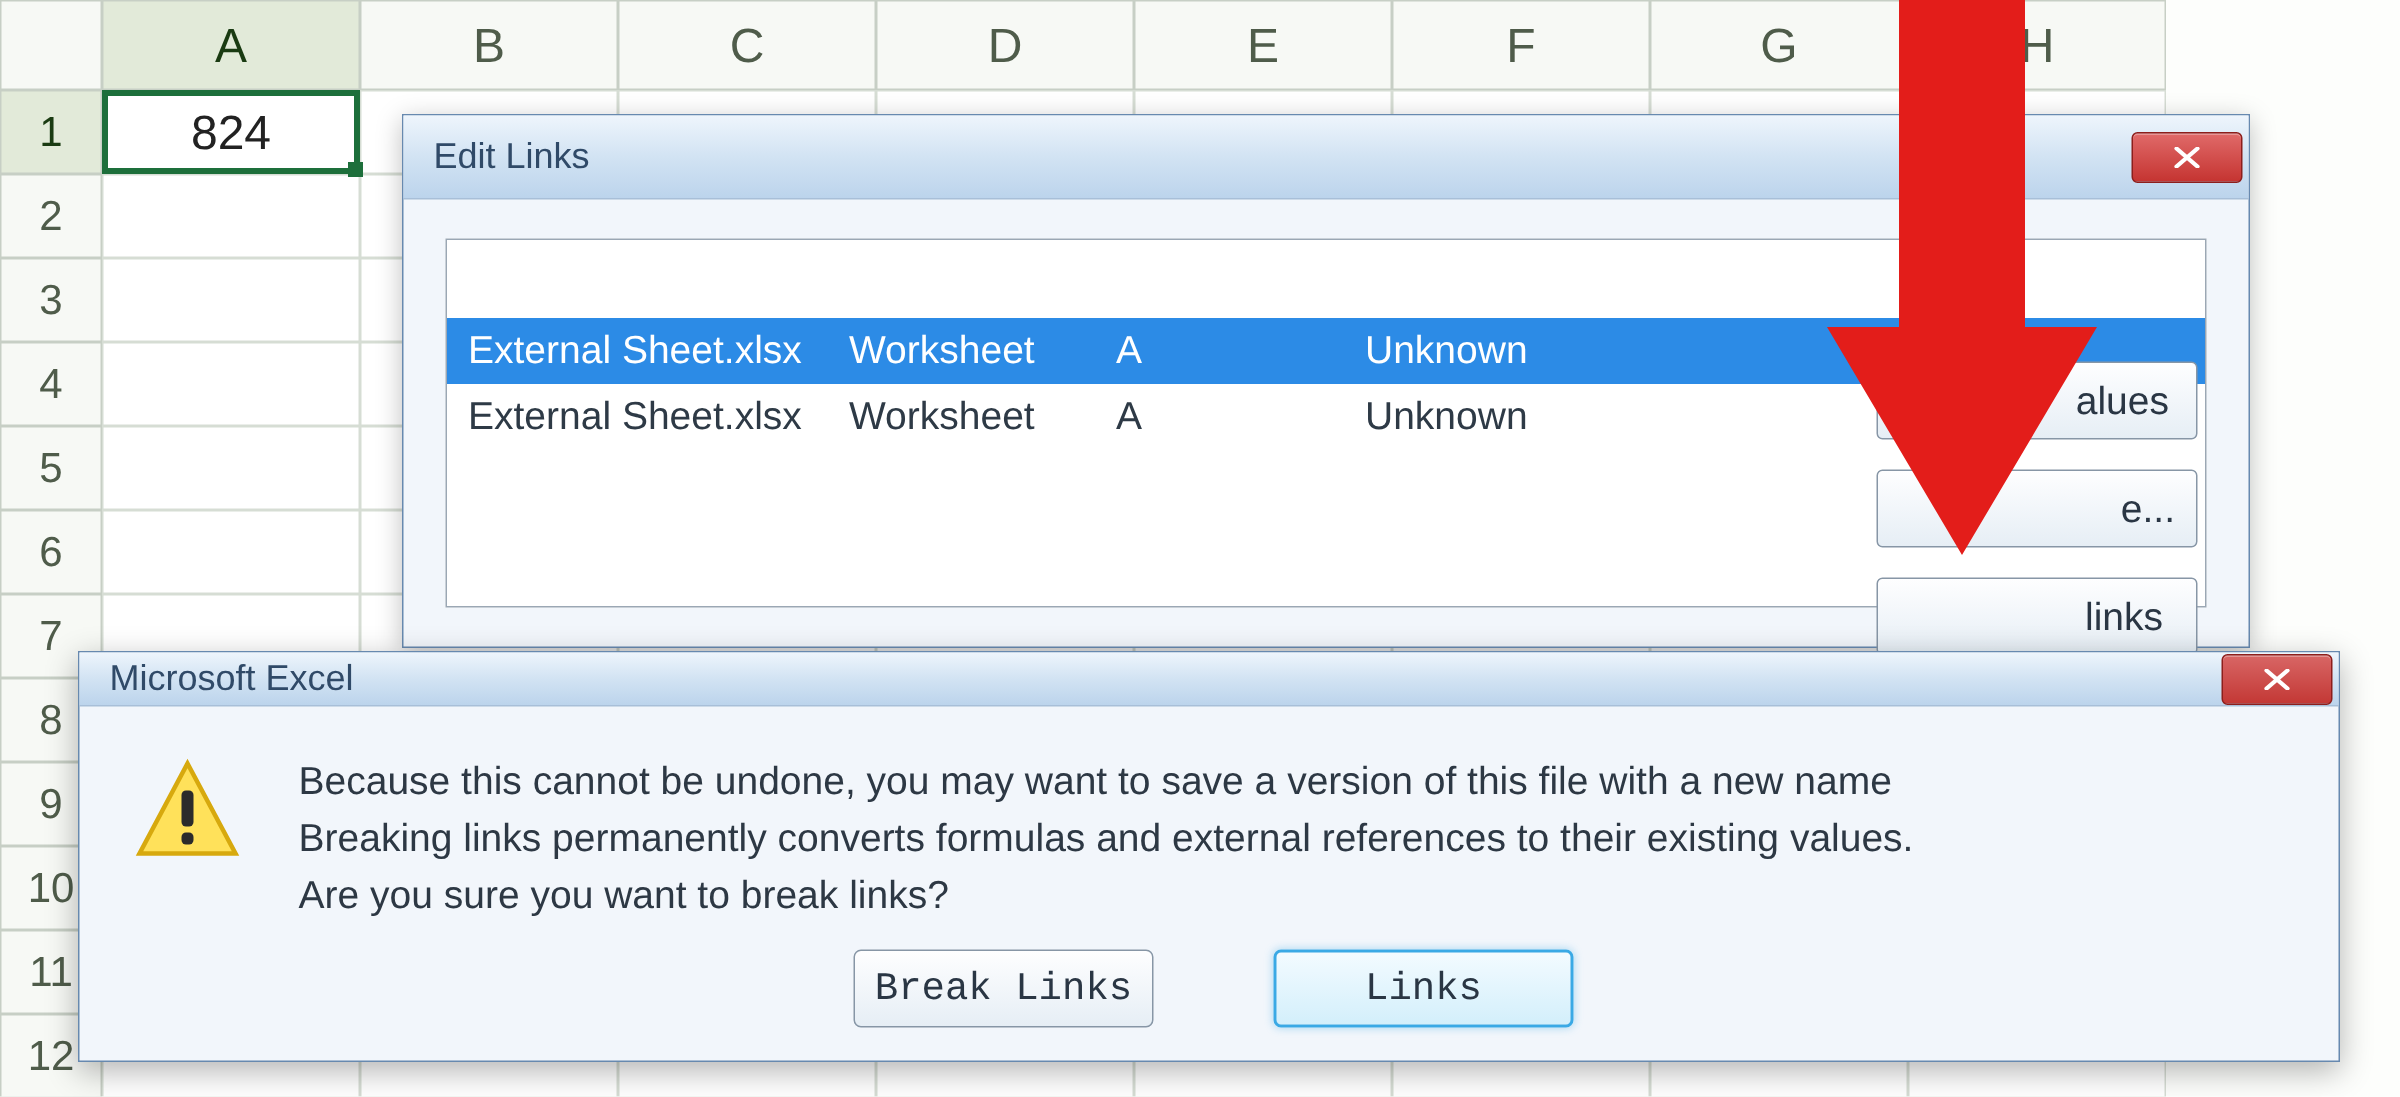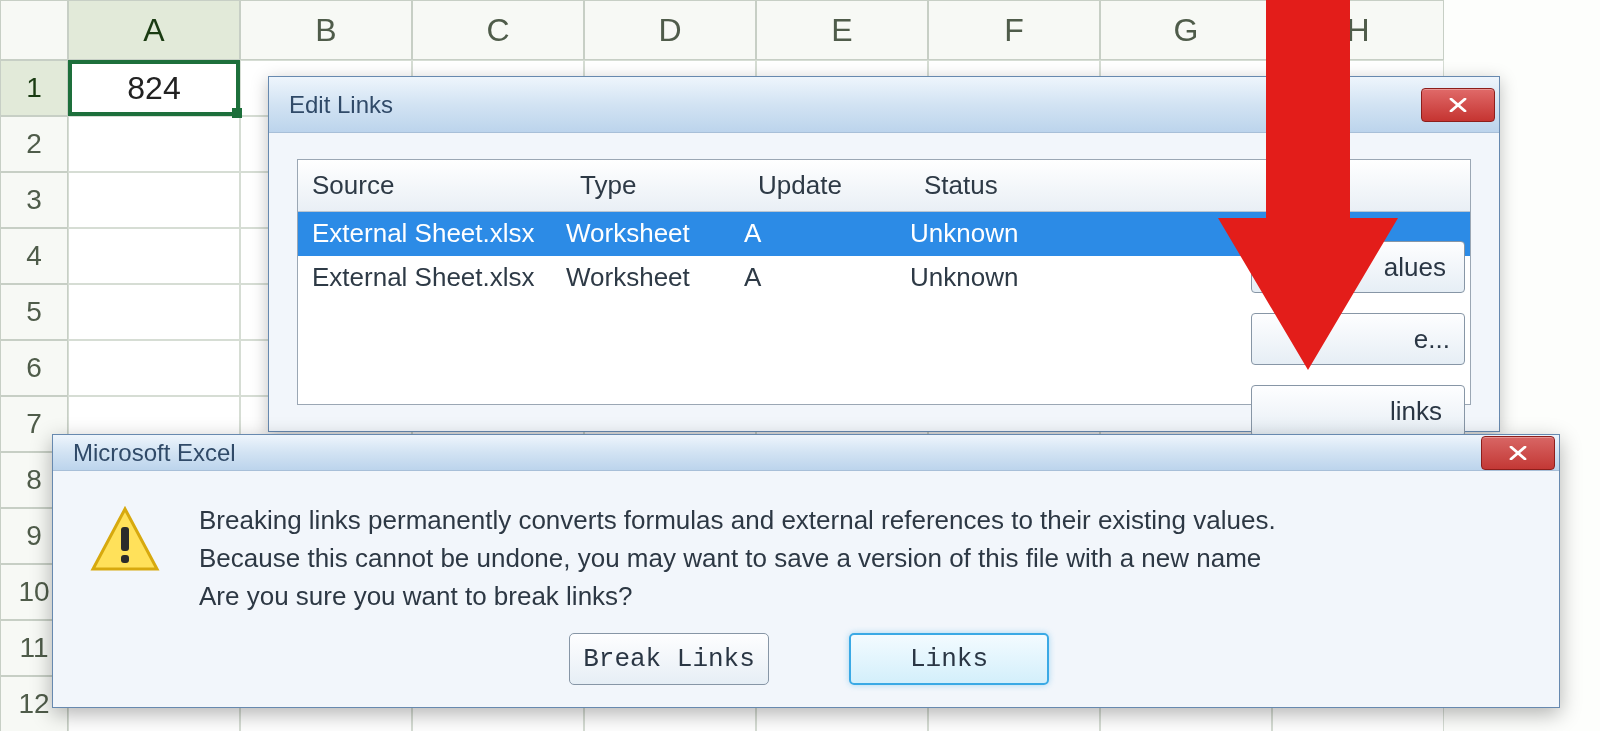--- a/index.html
+++ b/index.html
@@ -458,26 +458,20 @@
       <span>
         <svg width="20" height="14" viewBox="0 0 20 14">
             <path d="M3 1 L17 13 M17 1 L3 13" stroke="#fff" stroke-width="2.8" stroke-linecap="round"></path>
           </svg>
       </span>
     </div>
   </div>
 
   <div class="editlinks-body">
     <div class="links-table-wrap">
-      <div class="links-header">
-        <div class="lh-col lh-source">Source</div>
-        <div class="lh-col lh-type">Type</div>
-        <div class="lh-col lh-update">Update</div>
-        <div class="lh-col lh-status">Status</div>
-      </div>
       <div class="links-rows">
         <div class="links-row selected">
           <div class="lr-source">External Sheet.xlsx</div>
           <div class="lr-type">Worksheet</div>
           <div class="lr-update">A</div>
           <div class="lr-status">Unknown</div>
         </div>
         <div class="links-row">
           <div class="lr-source">External Sheet.xlsx</div>
           <div class="lr-type">Worksheet</div>
@@ -522,22 +516,22 @@
   <div class="body">
     <div class="msg-row">
       <div class="warn-icon">
         <svg viewBox="0 0 72 72">
           <polygon points="36,4 68,64 4,64" fill="#ffe15a" stroke="#d7a90e" stroke-width="3"></polygon>
           <rect x="32" y="22" width="8" height="24" rx="3" fill="#2b2b2b"></rect>
           <rect x="32" y="50" width="8" height="8" rx="3" fill="#2b2b2b"></rect>
         </svg>
       </div>
       <div class="msg-text">
+        <p>Because this cannot be undone, you may want to save a  version of this file with a new name</p>
         <p>Breaking links permanently converts formulas and external references to their existing values.</p>
-        <p>Because this cannot be undone, you may want to save a  version of this file with a new name</p>
         <p>Are you sure you want to break links?</p>
       </div>
     </div>
     <div class="msg-buttons">
       <div class="dlg-btn">Break Links</div>
       <div class="dlg-btn primary">Links</div>
     </div>
   </div>
 </div>
 

